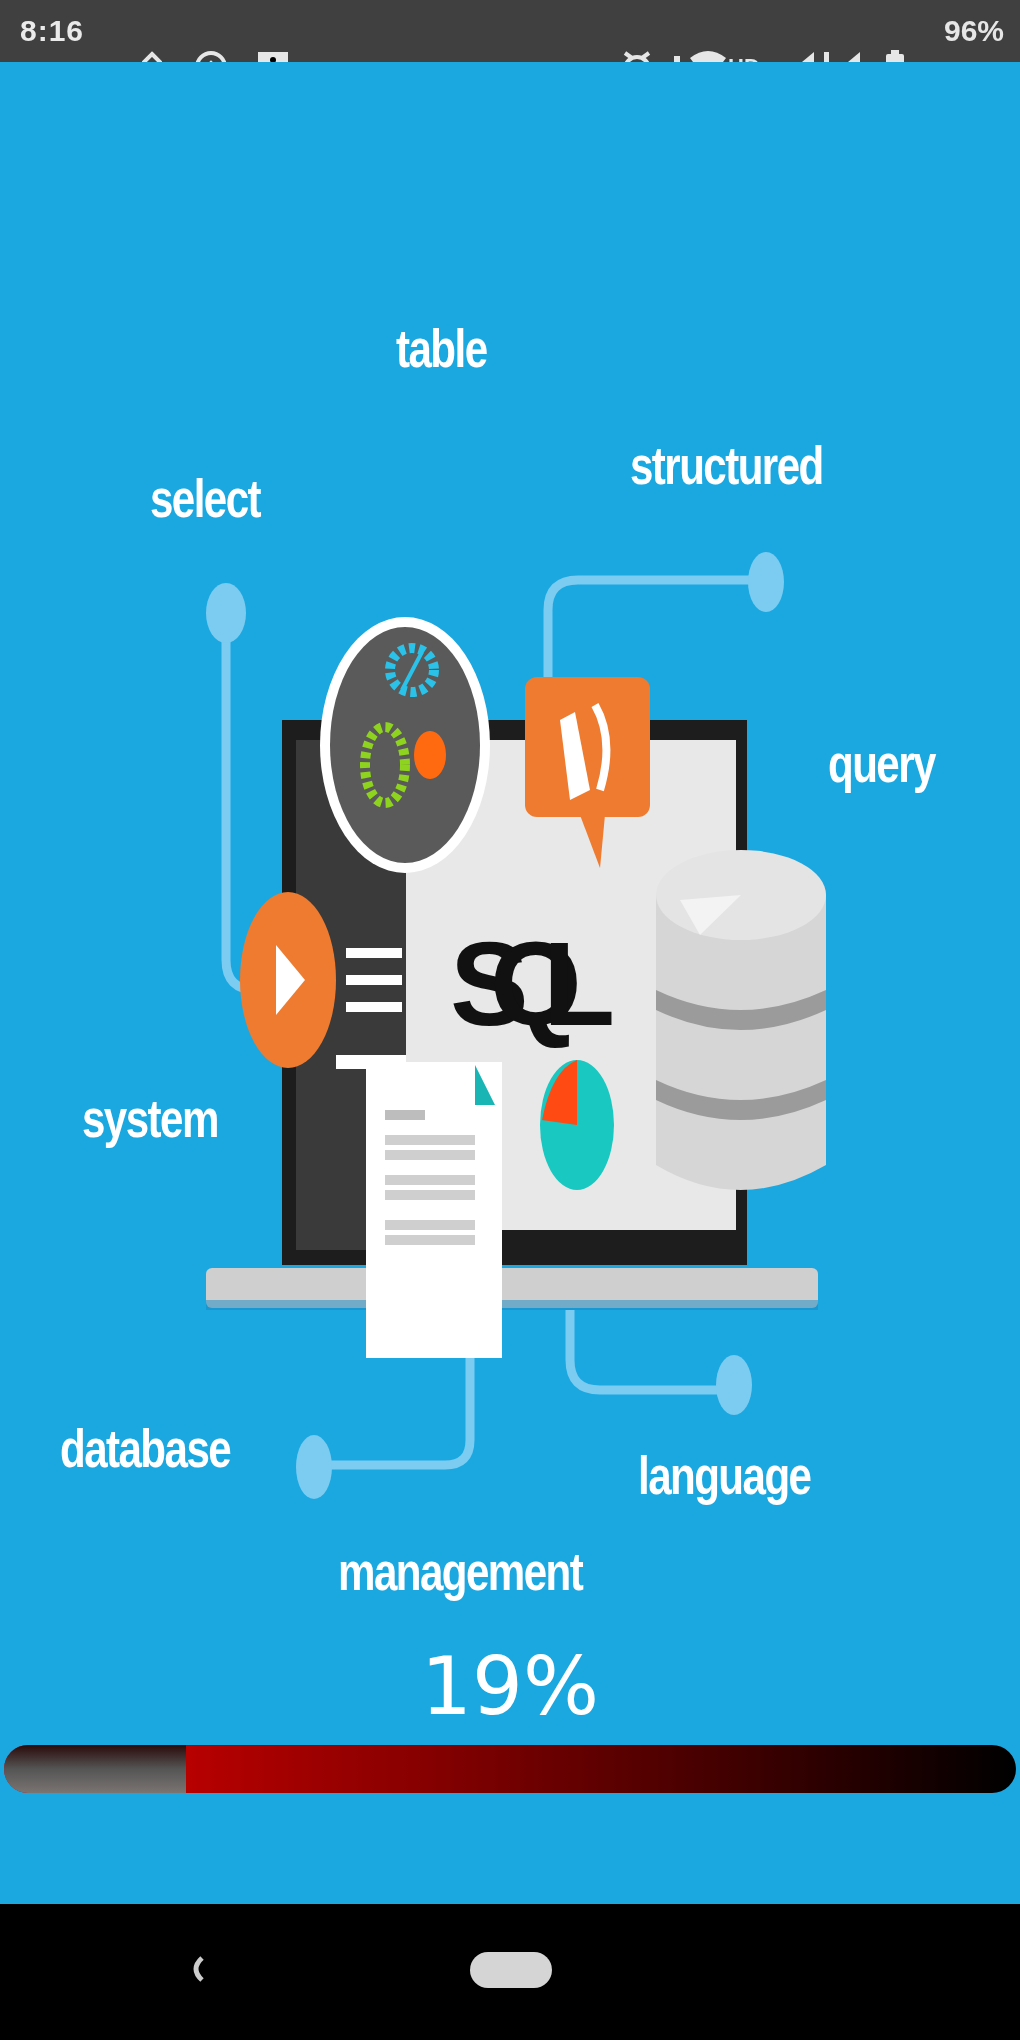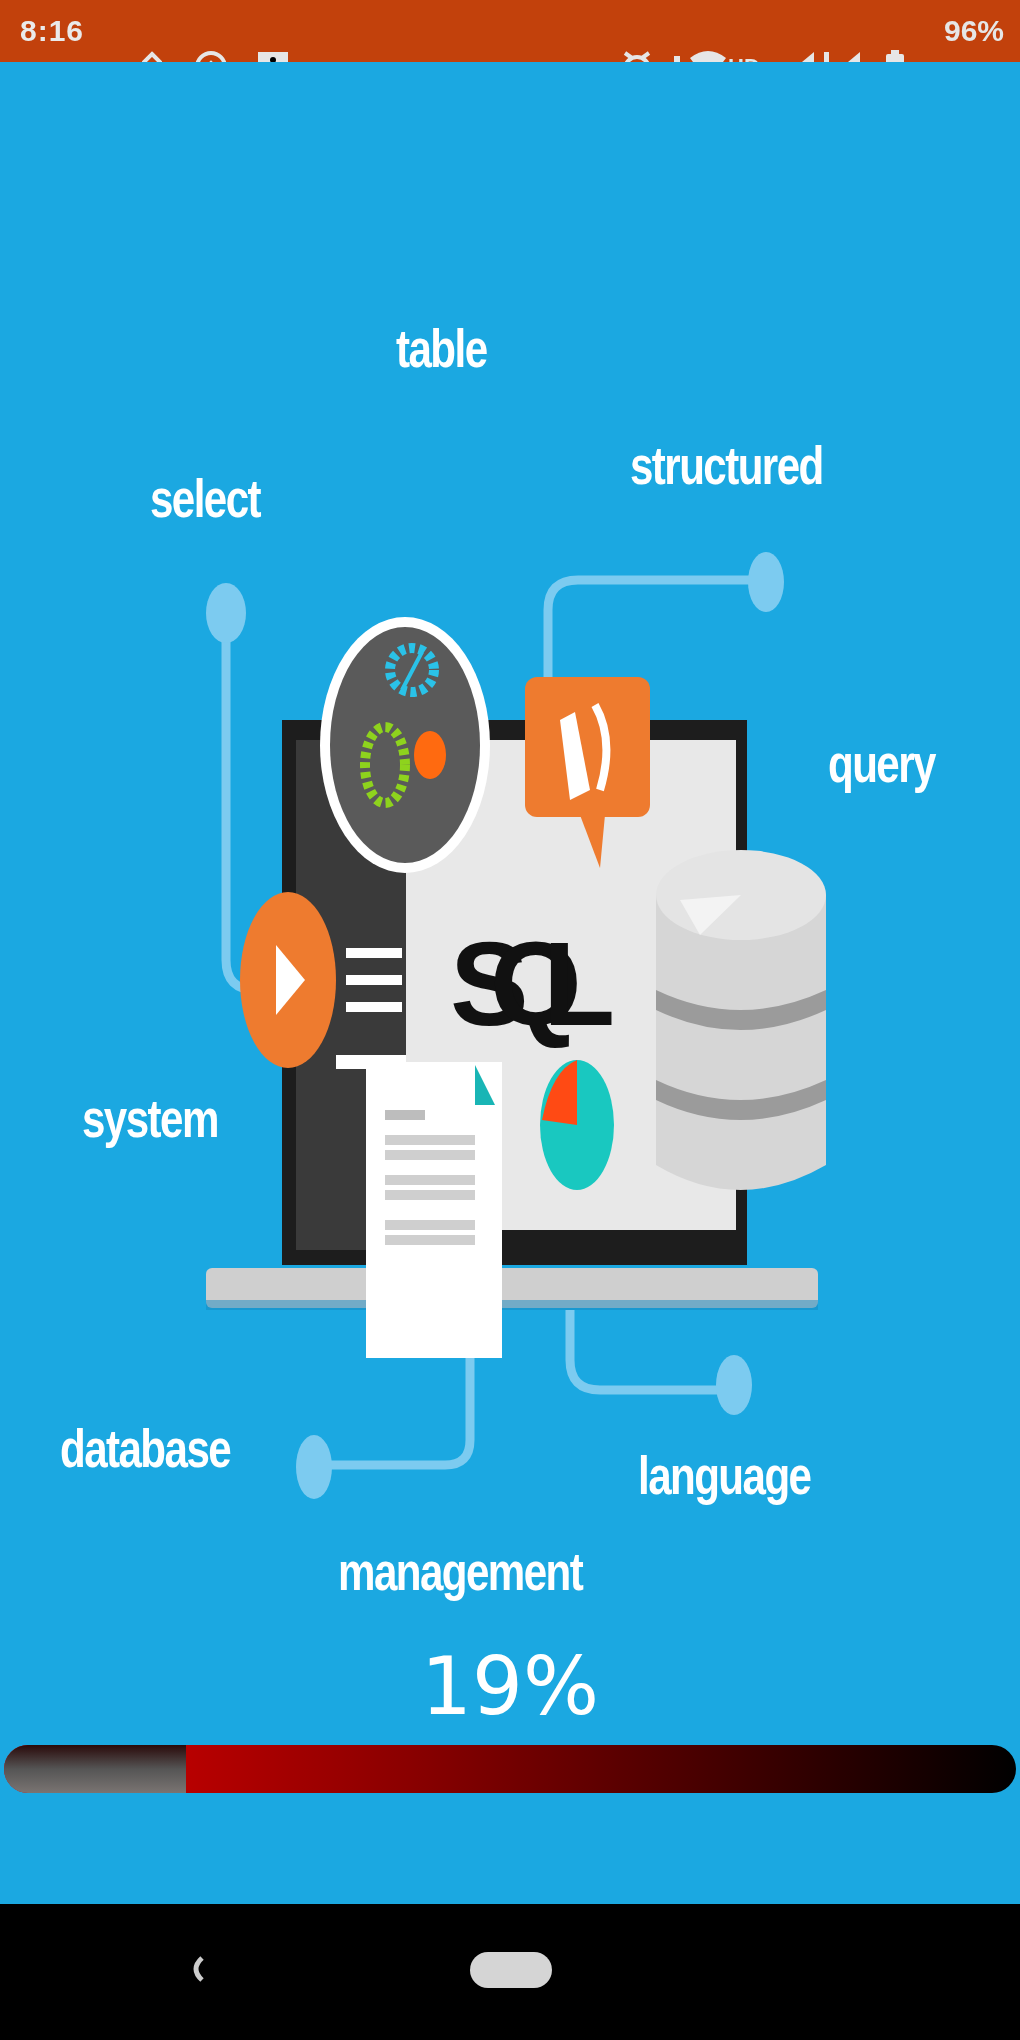--- a/index.html
+++ b/index.html
@@ -1,17 +1,17 @@
 <!DOCTYPE html>
 <html><head>
 <meta charset="utf-8">
 <style>
   html, body { margin:0; padding:0; }
   body { width:1020px; height:2040px; position:relative; overflow:hidden; background:#1BA8E1; font-family:"Liberation Sans", sans-serif; }
-  .status-bar { position:absolute; left:0; top:0; width:1020px; height:62px; background:#c2410c; color:#fff; }
+  .status-bar { position:absolute; left:0; top:0; width:1020px; height:62px; background:#404040; color:#fff; }
   .status-bar .time { position:absolute; left:20px; top:14px; font-size:30px; font-weight:bold; color:#eaeaea; letter-spacing:1px; }
   .sb-icon { position:absolute; top:14px; height:34px; display:flex; align-items:center; justify-content:center; color:#e6e6e6;margin-top:36px; }
   .status-bar .battery-text { position:absolute; right:16px; top:14px; font-size:30px; font-weight:bold; color:#e6e6e6;text-align:right; }
   .content { position:absolute; left:0; top:62px; width:1020px; height:1842px; background:#1BA8E1; }
   .word { position:absolute; color:#fff; font-family:"Liberation Sans", sans-serif; font-weight:bold; font-size:54px; letter-spacing:-2px; transform:scaleX(0.78); transform-origin:left top; }
   .illus { position:absolute; left:0; top:0; width:1020px; height:1842px; }
   .progress-text { position:absolute; left:0; width:1020px; top:1640px; text-align:center; color:#fff; font-size:80px; font-family:"DejaVu Sans", sans-serif; }
   .progress-track { position:absolute; left:4px; top:1745px; width:1012px; height:48px; border-radius:24px; background:linear-gradient(90deg,#dd0000 0%, #8a0000 40%, #3a0000 75%, #000 100%); overflow:hidden; }
   .progress-fill { position:absolute; left:0; top:0; height:48px; background:linear-gradient(180deg,#2a0a0a 0%,#555 50%,#7a7472 100%); }
   .nav-bar { position:absolute; left:0; top:1904px; width:1020px; height:136px; background:#000; }

